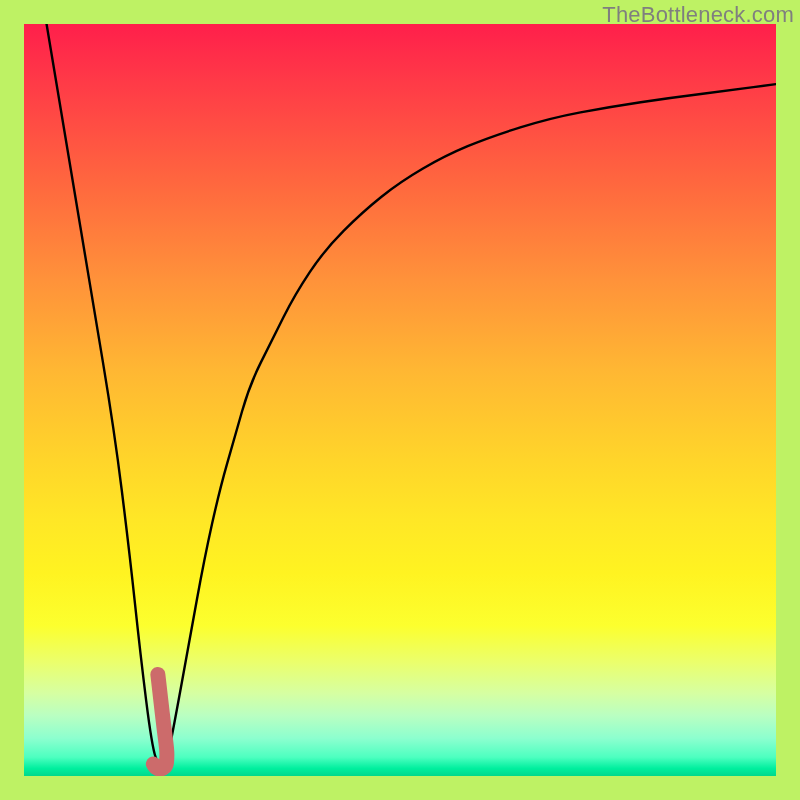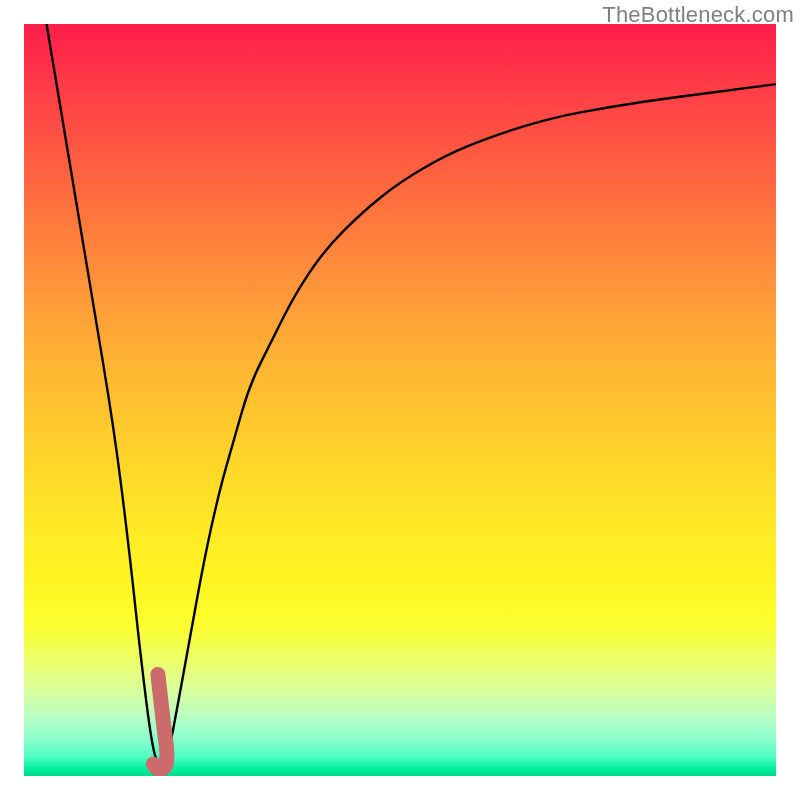--- a/index.html
+++ b/index.html
@@ -10,21 +10,21 @@
     background: #000;
     overflow: hidden;
     font-family: Arial, Helvetica, sans-serif;
   }
   .frame {
     position: absolute;
     left: 0;
     top: 0;
     width: 800px;
     height: 800px;
-    background: #ffffff;
+    background: #bef264;
   }
   .plot {
     position: absolute;
     left: 24px;
     top: 24px;
     width: 752px;
     height: 752px;
     background: linear-gradient(
       to bottom,
       #ff1f4b 0%,

